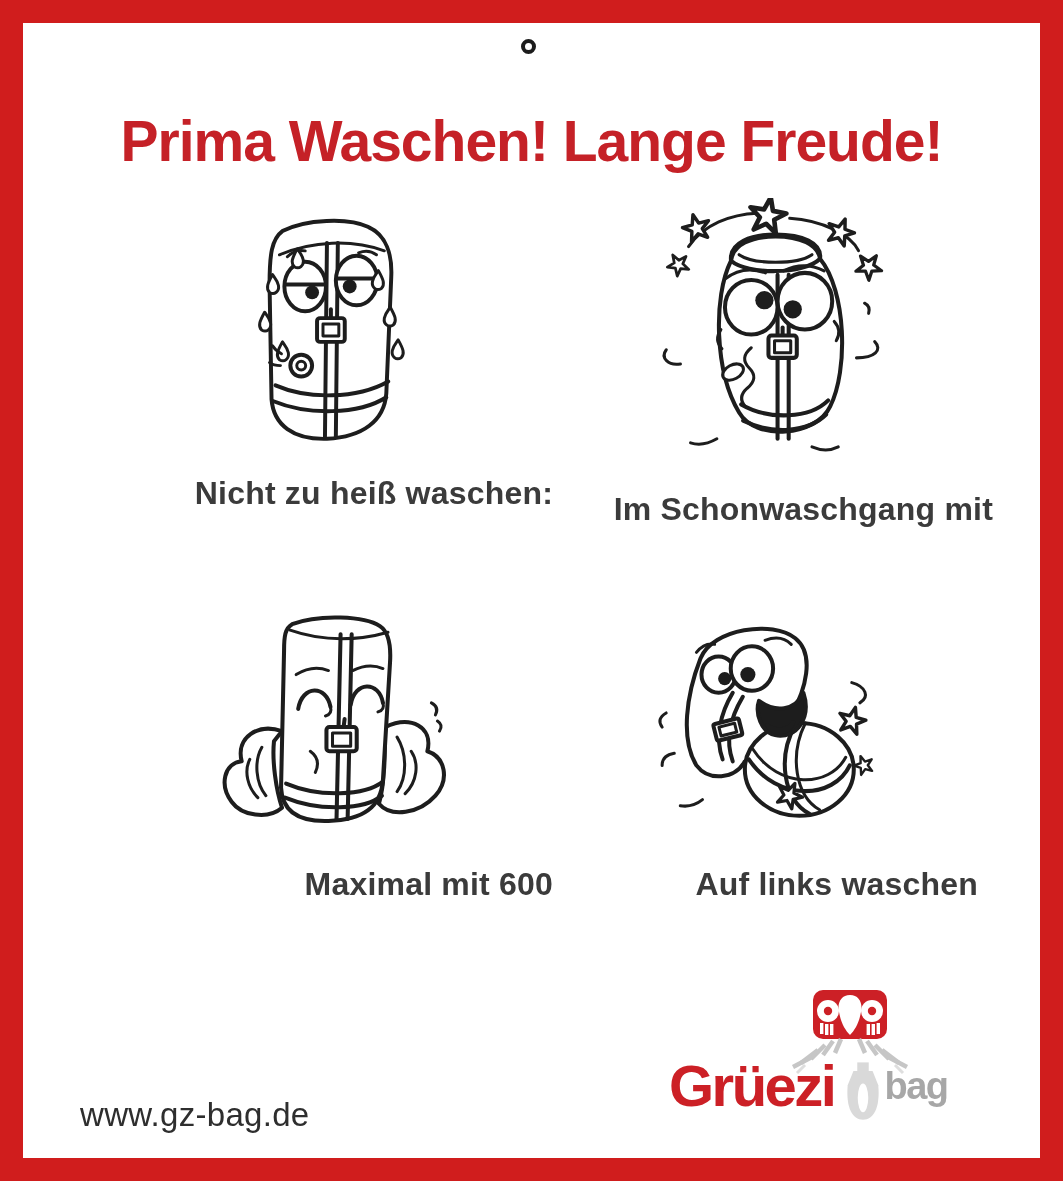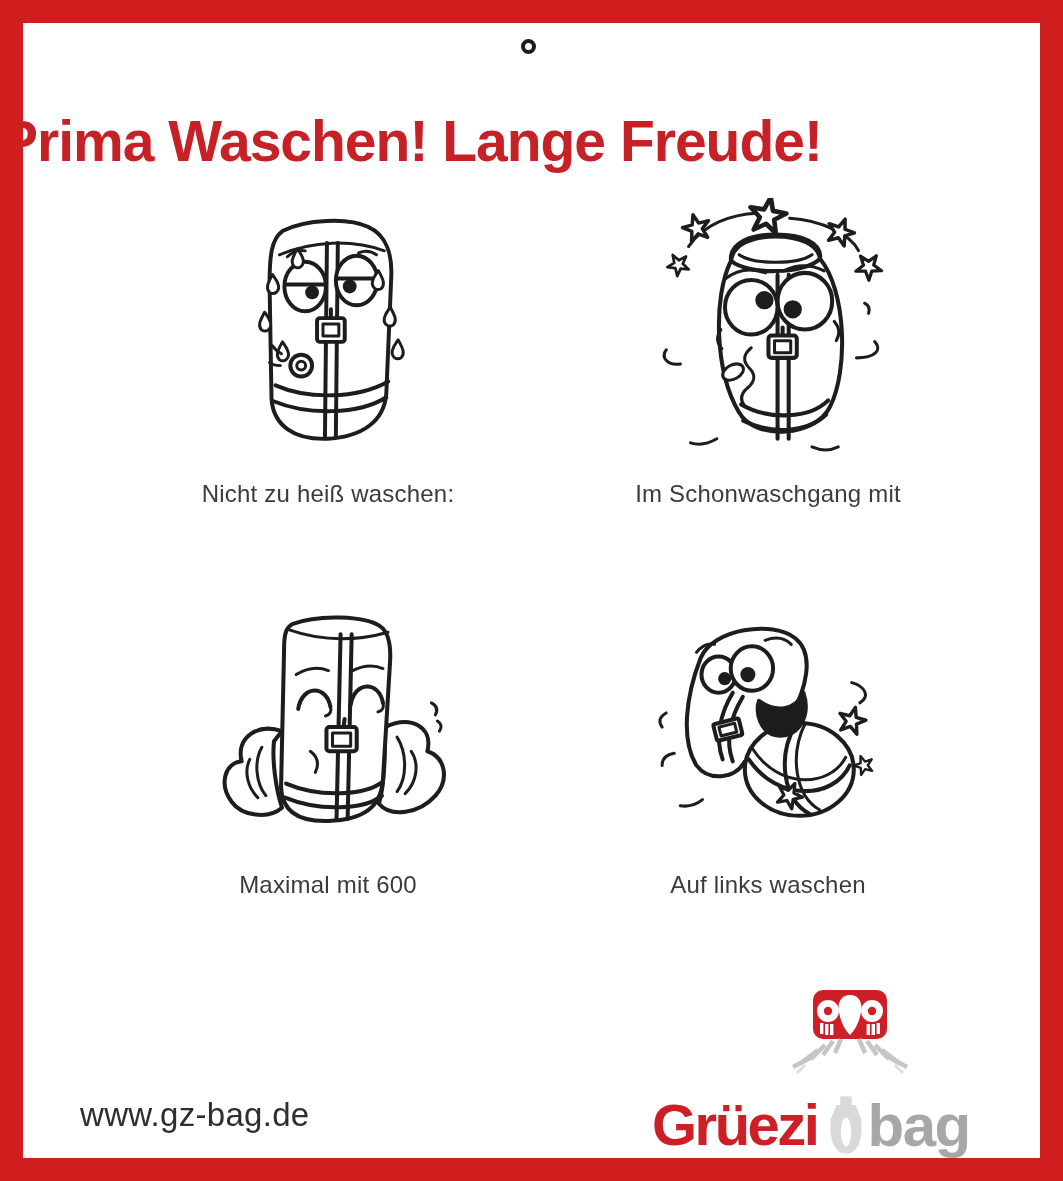--- a/index.html
+++ b/index.html
@@ -15,60 +15,59 @@
   body{
     width:1063px;height:1181px;position:relative;background:#fff;
     font-family:"Liberation Sans", sans-serif;overflow:hidden;
   }
   .frame{position:absolute;inset:0;border:23px solid var(--frame-red);z-index:10;}
   .hole{
     position:absolute;left:521px;top:39px;width:15px;height:15px;
     border:4px solid #1c1c1c;border-radius:50%;background:#fff;z-index:11;
   }
   .title{
-    position:absolute;left:0;right:0;top:112px;margin:0;
+    position:absolute;left:0;right:0;top:112px;margin:0;text-align:center;
     font-size:57px;font-weight:bold;letter-spacing:-1px;color:var(--title-red);
     line-height:1.05;
   }
   .illus{position:absolute;}
   .i1{left:228px;top:214px;width:188px;height:232px;}
   .i2{left:658px;top:198px;width:228px;height:258px;}
   .i3{left:213px;top:610px;width:238px;height:222px;}
   .i4{left:646px;top:616px;width:232px;height:210px;}
   .caption{
-    position:absolute;width:450px;text-align:center;color:var(--text);
-    font-size:24px;line-height:37px;letter-spacing:0.2px;
+    position:absolute;width:450px;text-align:right;color:var(--text);
+    font-size:32px;line-height:37px;letter-spacing:0.2px;font-weight:bold;
   }
   .caption span{display:block;}
   .c1{left:103px;top:475px;}
-  .c2{left:543px;top:475px;}
+  .c2{left:543px;top:491px;}
   .c3{left:103px;top:866px;}
-  .c4{left:543px;top:866px;}
+  .c4{left:528px;top:866px;}
   .website{
     position:absolute;left:80px;top:1096px;font-size:33px;color:#2e2e2e;
     letter-spacing:0.3px;
   }
   .logo{position:absolute;left:645px;top:983px;width:345px;height:160px;}
   .logo-mark{
     position:absolute;left:168px;top:7px;width:74px;height:49px;
     background:var(--logo-red);border-radius:10px;
   }
   .logo-mark svg{display:block;width:74px;height:49px;}
   .teeth{position:absolute;left:140px;top:54px;width:130px;height:40px;}
   .logo-text{
-    position:absolute;left:7px;top:74px;display:flex;align-items:flex-start;
+    position:absolute;left:24px;top:74px;display:flex;align-items:center;
     white-space:nowrap;
-    margin-top:39px;
   }
   .grz{
     font-size:58px;font-weight:bold;color:var(--logo-red);
     letter-spacing:-2.5px;line-height:1;
   }
   .bag{
-    font-size:60px;font-weight:bold;color:var(--logo-gray);
+    font-size:38px;font-weight:bold;color:var(--logo-gray);
     letter-spacing:-1.5px;line-height:1;
   }
   .pull{width:44px;height:62px;margin:0 0 -13px 6px;}
   
   .art path,.art ellipse,.art circle,.art rect,.art line{
     stroke:var(--ink);stroke-width:4;stroke-linecap:round;stroke-linejoin:round;fill:none;
   }
   .art .fillw{fill:#fff;}
   .art .fillk{fill:var(--ink);stroke:none;}
   .art .thin{stroke-width:3;}

